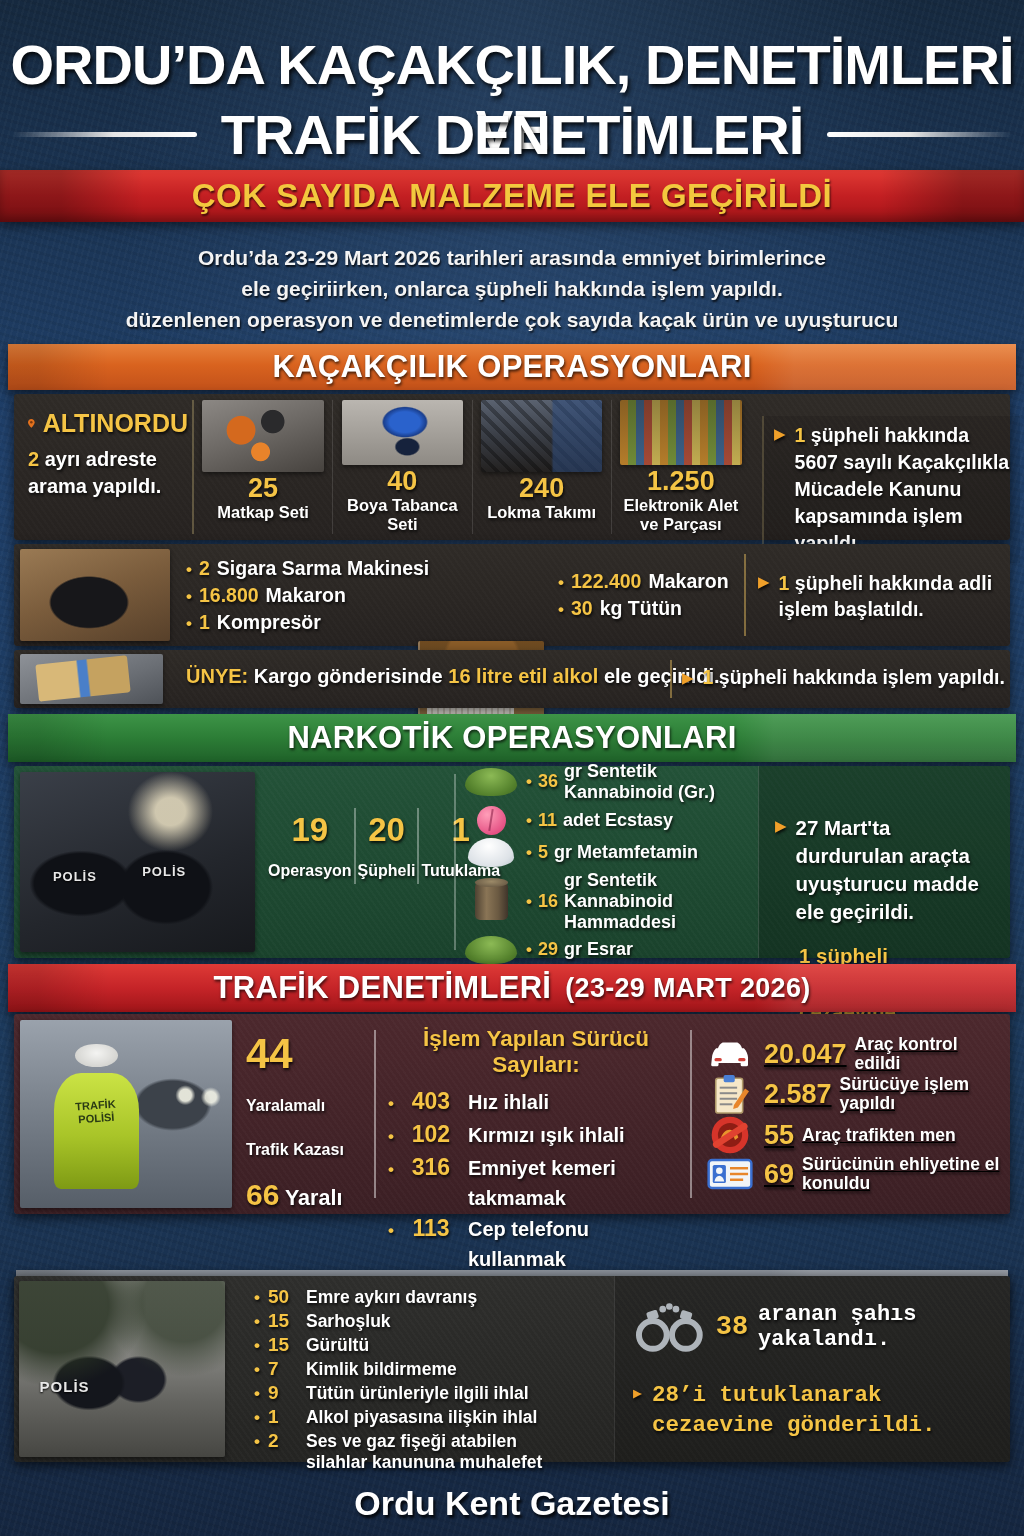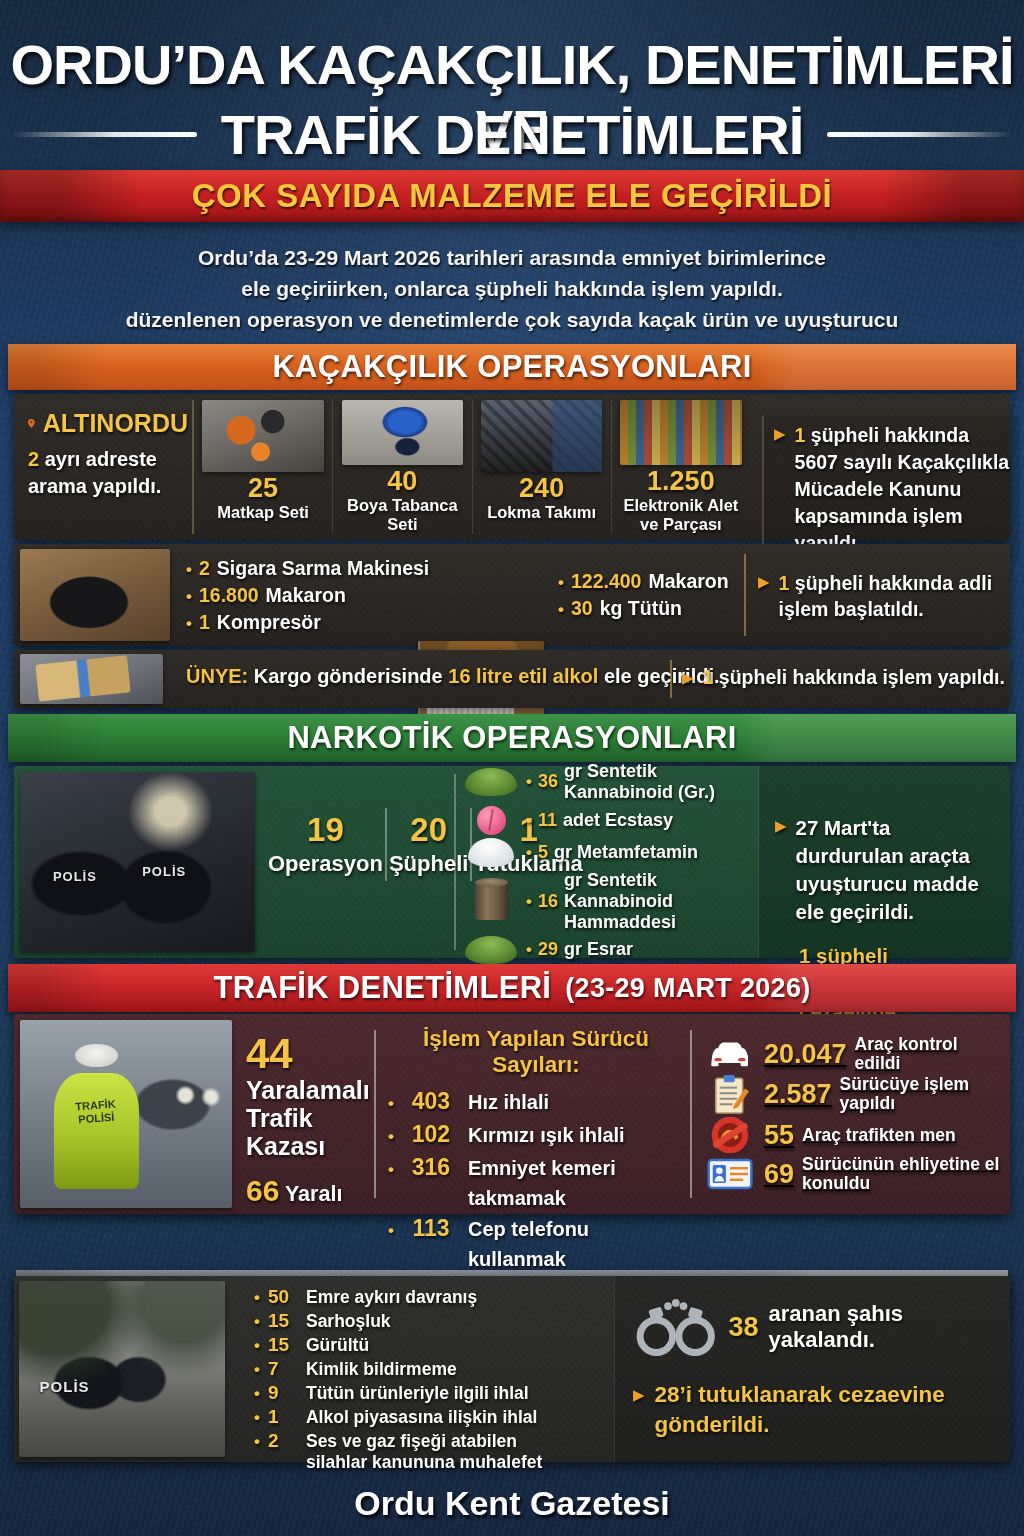--- a/index.html
+++ b/index.html
@@ -93,21 +93,21 @@
   
   .ph-kargo{position:absolute;left:6px;top:4px;width:143px;height:50px;}
   .unye{position:absolute;left:172px;top:15px;font-size:20px;font-weight:700;color:#fff;}
   .res-3{left:668px;top:16px;width:324px;font-size:19.5px;}
   
   .ph-narko{position:absolute;left:6px;top:6px;width:235px;height:180px;}
   .n-stats{position:absolute;left:252px;top:42px;width:184px;display:flex;}
   .n-stat{flex:1;text-align:center;padding:4px 2px;}
   .n-stat + .n-stat{border-left:2px solid rgba(255,255,255,.35);}
   .n-val{color:#f5c445;font-size:33px;font-weight:700;line-height:36px;}
-  .n-lab{color:#fff;font-size:22px;font-weight:700;margin-top:3px;}
+  .n-lab{color:#fff;font-size:16px;font-weight:700;margin-top:14px;}
   .n-list{position:absolute;left:440px;top:8px;width:300px;height:176px;display:flex;flex-direction:column;justify-content:center;gap:3px;border-left:2px solid rgba(255,255,255,.3);padding-left:6px;}
   .n-row{display:flex;align-items:center;gap:6px;color:#fff;font-size:18px;font-weight:700;line-height:21px;}
   .n-ic{flex:0 0 58px;display:flex;justify-content:center;}
   .ic-pile{width:52px;height:28px;border-radius:50% 50% 45% 45%/62% 62% 38% 38%;
     background:radial-gradient(ellipse at 50% 28%,#8cba55,#55822d 68%,#3e6420);}
   .ic-pill{width:29px;height:29px;border-radius:50%;position:relative;
     background:radial-gradient(circle at 35% 30%,#ff9eb8,#e44f83 75%);}
   .ic-pill::after{content:"";position:absolute;left:48%;top:12%;width:2px;height:76%;background:rgba(130,25,65,.55);transform:rotate(9deg);}
   .ic-powder{width:46px;height:29px;border-radius:50% 50% 45% 45%/66% 66% 34% 34%;
     background:radial-gradient(ellipse at 45% 28%,#ffffff,#dde2e7 68%,#b9c2ca);}
@@ -116,39 +116,39 @@
   .ic-can::before{content:"";position:absolute;left:0;right:0;top:-4px;height:9px;border-radius:50%;
     background:radial-gradient(ellipse at 50% 40%,#9c8a68,#5c4e3c);}
   .n-res{position:absolute;left:744px;top:0;right:0;bottom:0;background:rgba(0,0,0,.22);border-left:1px solid rgba(255,255,255,.14);
     padding:48px 14px 0 16px;color:#fff;font-size:20.5px;font-weight:700;line-height:28px;}
   .n-res .row{display:flex;gap:9px;}
   .n-res .y2{margin-top:16px;margin-left:24px;color:#f5c445;}
   
   .ph-trafik{position:absolute;left:6px;top:6px;width:212px;height:188px;}
   .t-acc{position:absolute;left:232px;top:18px;width:124px;color:#fff;font-weight:700;}
   .t-acc .big{color:#f5c445;font-size:42px;line-height:44px;}
-  .t-acc .l{font-size:25px;line-height:28px;}
+  .t-acc .l{font-size:16px;line-height:28px;margin-top:16px;}
   .t-acc .inj{margin-top:14px;font-size:21.5px;}
   .t-acc .inj .yel{font-size:30px;}
   .t-div{position:absolute;top:16px;bottom:16px;width:2px;background:rgba(255,255,255,.45);}
   .t-mid{position:absolute;left:374px;top:12px;width:296px;}
   .t-mid-title{color:#f5c445;font-size:22.5px;font-weight:700;margin-bottom:8px;text-align:center;}
   .t-vrow{display:flex;align-items:baseline;gap:6px;color:#fff;font-size:20px;font-weight:700;line-height:30px;}
   .t-vnum{color:#f5c445;font-size:23px;min-width:62px;text-align:center;}
   .t-right{position:absolute;left:690px;top:10px;right:8px;display:flex;flex-direction:column;justify-content:center;height:180px;text-decoration:underline;}
   .t-trow{display:flex;align-items:center;gap:8px;color:#fff;font-weight:700;}
   .t-tic{flex:0 0 52px;display:flex;justify-content:center;}
   .t-tnum{color:#f5c445;font-size:27px;}
   .t-ttext{font-size:17.5px;line-height:19px;}
   
   .ph-asayis{position:absolute;left:5px;top:5px;width:206px;height:176px;}
   .a-list{position:absolute;left:240px;top:10px;width:300px;display:flex;flex-direction:column;gap:2px;}
   .a-row{display:flex;align-items:baseline;gap:8px;color:#fff;font-size:17.5px;font-weight:700;line-height:21px;}
   .a-num{color:#f5c445;font-size:19px;min-width:30px;}
-  .a-right{position:absolute;left:600px;top:0;right:0;bottom:0;background:rgba(0,0,0,.16);border-left:1px solid rgba(255,255,255,.10);padding:14px 12px 12px 18px;}
+  .a-right{position:absolute;left:600px;top:0;right:0;bottom:0;background:rgba(0,0,0,.16);border-left:1px solid rgba(255,255,255,.10);padding:14px 12px 12px 18px;font-family:Liberation Mono, monospace;}
   .a-wanted{display:flex;align-items:center;gap:10px;color:#fff;font-size:22px;font-weight:700;margin-top:6px;}
   .a-wanted .yel{font-size:27px;}
   .a-res{display:flex;gap:10px;color:#f5c445;font-size:22.5px;font-weight:700;line-height:30px;margin-top:22px;}
   
   .footer{position:absolute;top:1484px;left:0;width:100%;text-align:center;color:#fff;font-size:34px;font-weight:700;text-shadow:2px 3px 3px rgba(0,0,0,.85);}
   
   .photo{border-radius:2px;position:relative;overflow:hidden;box-shadow:0 2px 5px rgba(0,0,0,.5);}
   .p-drill1{background:
     radial-gradient(circle at 32% 42%, #d4691e 0 15%, transparent 16%),
     radial-gradient(circle at 58% 30%, #2a2a2c 0 13%, transparent 14%),

